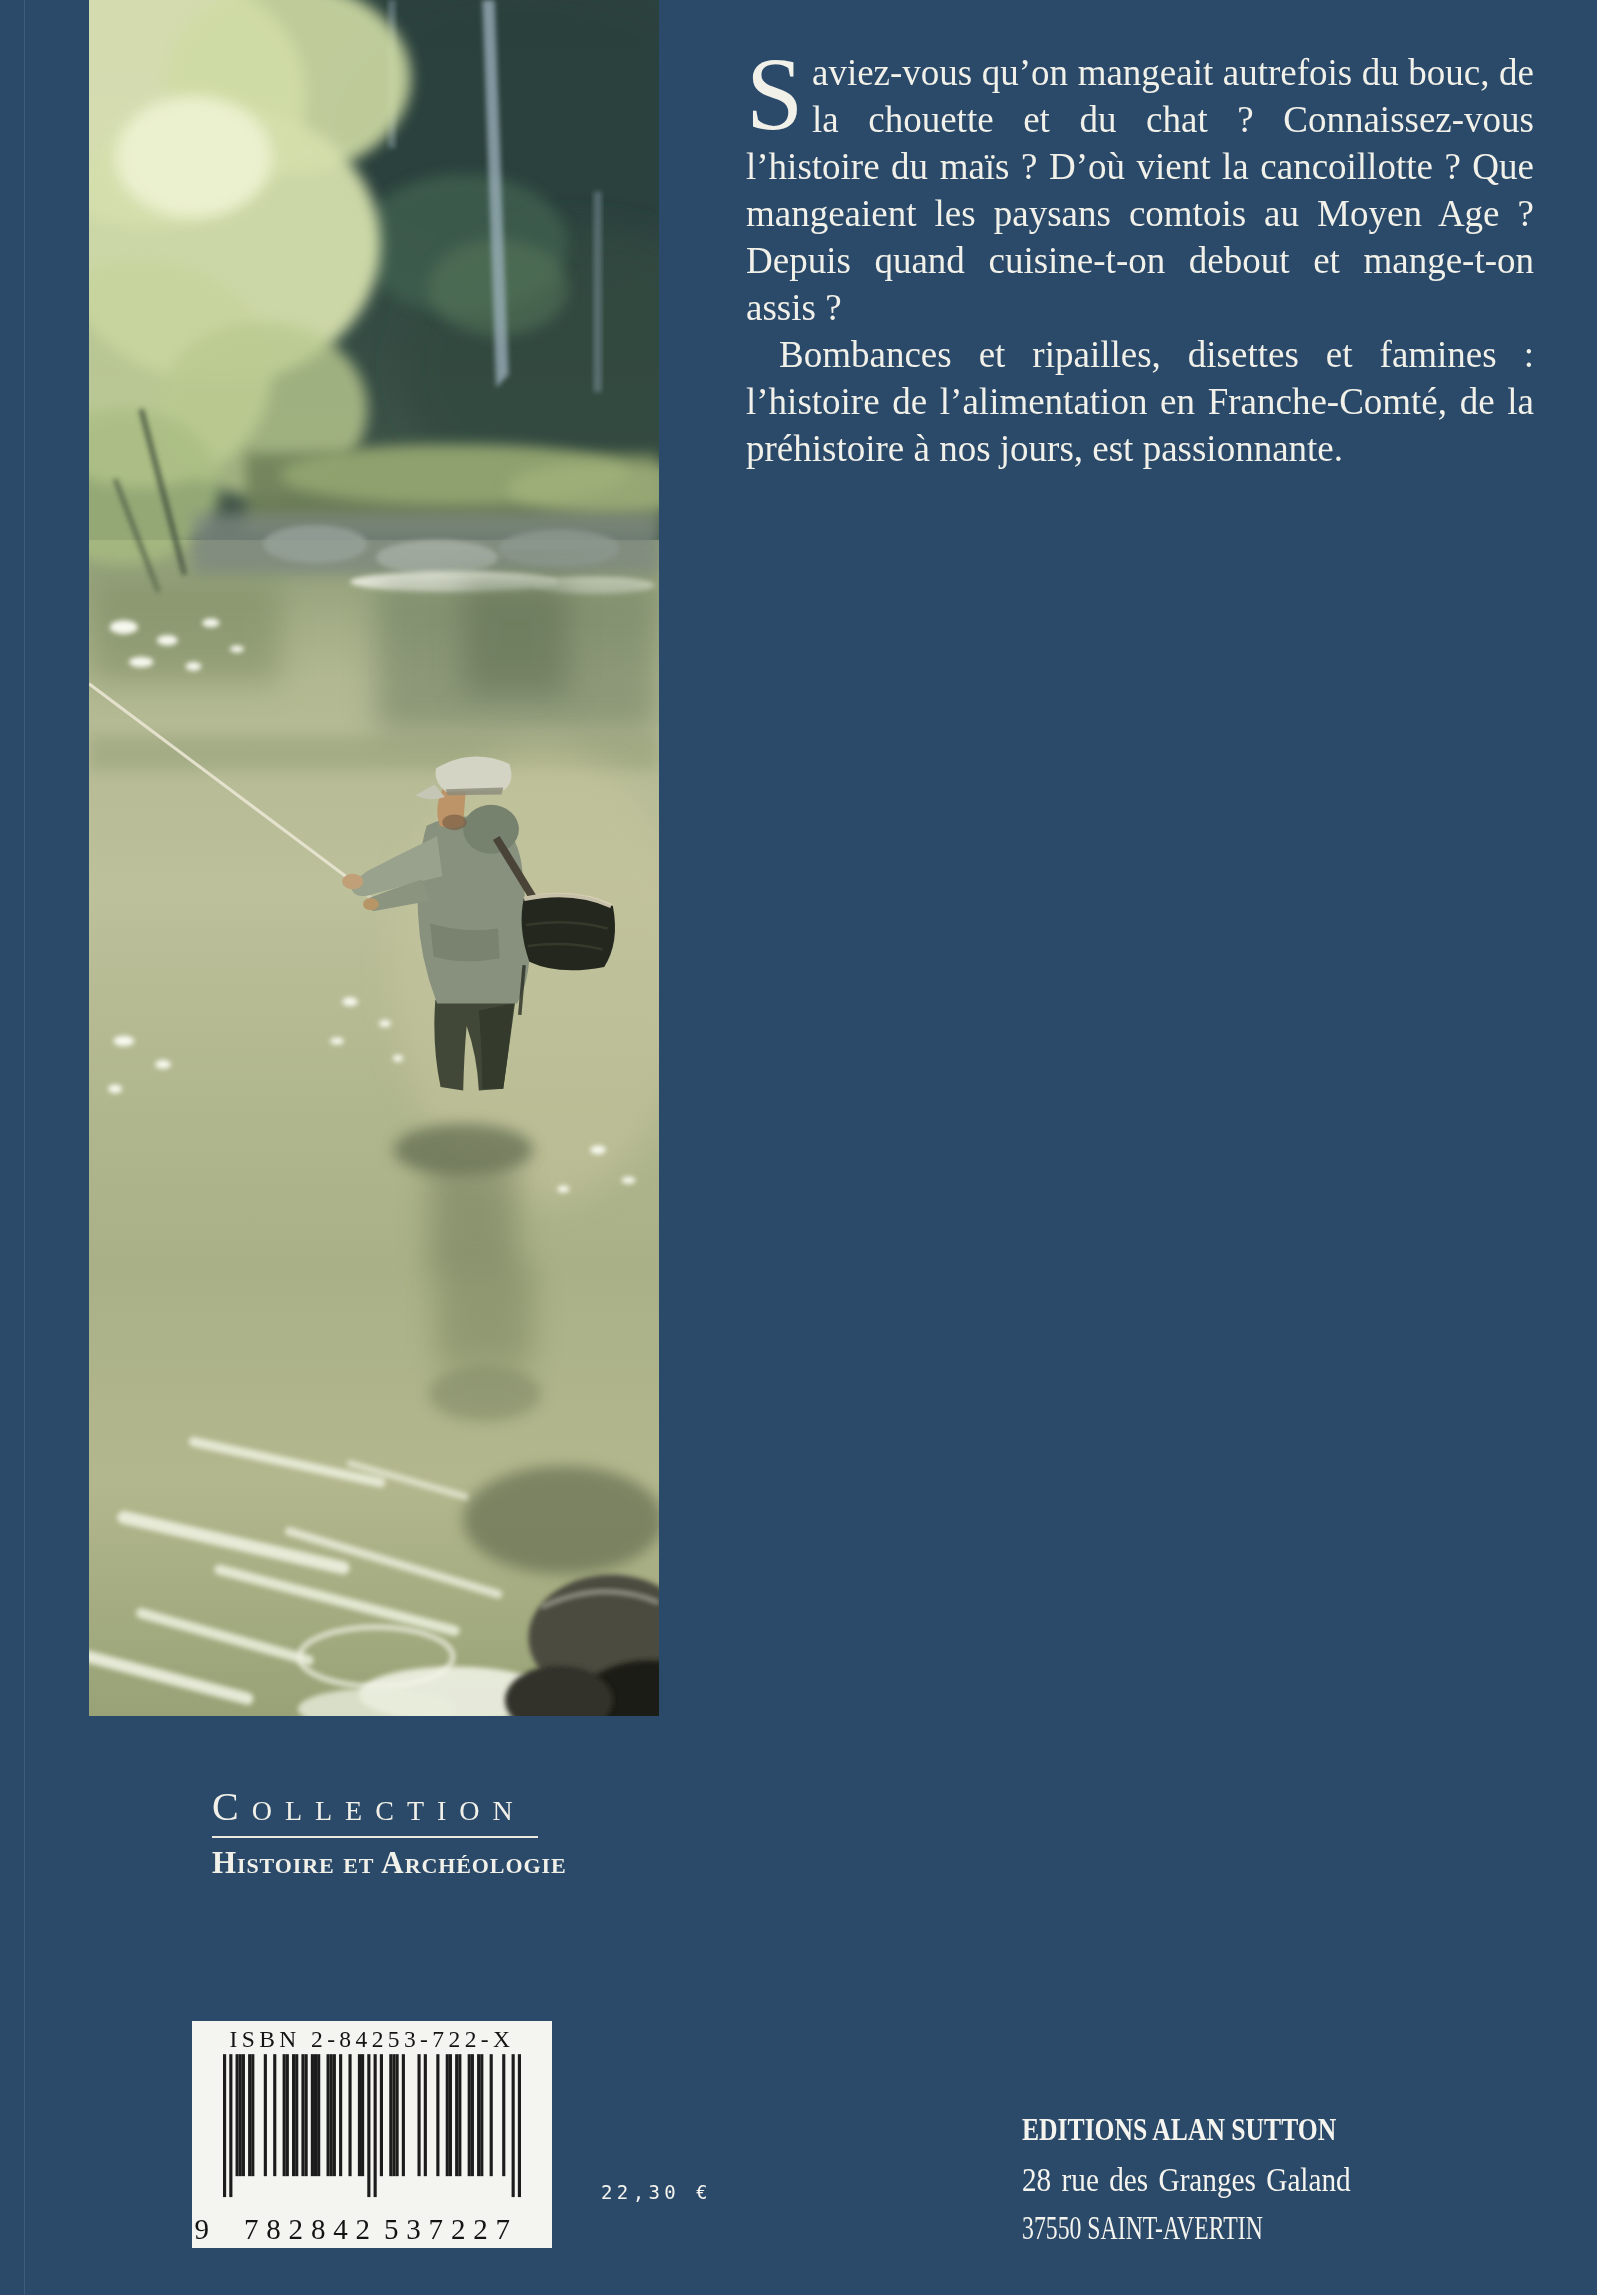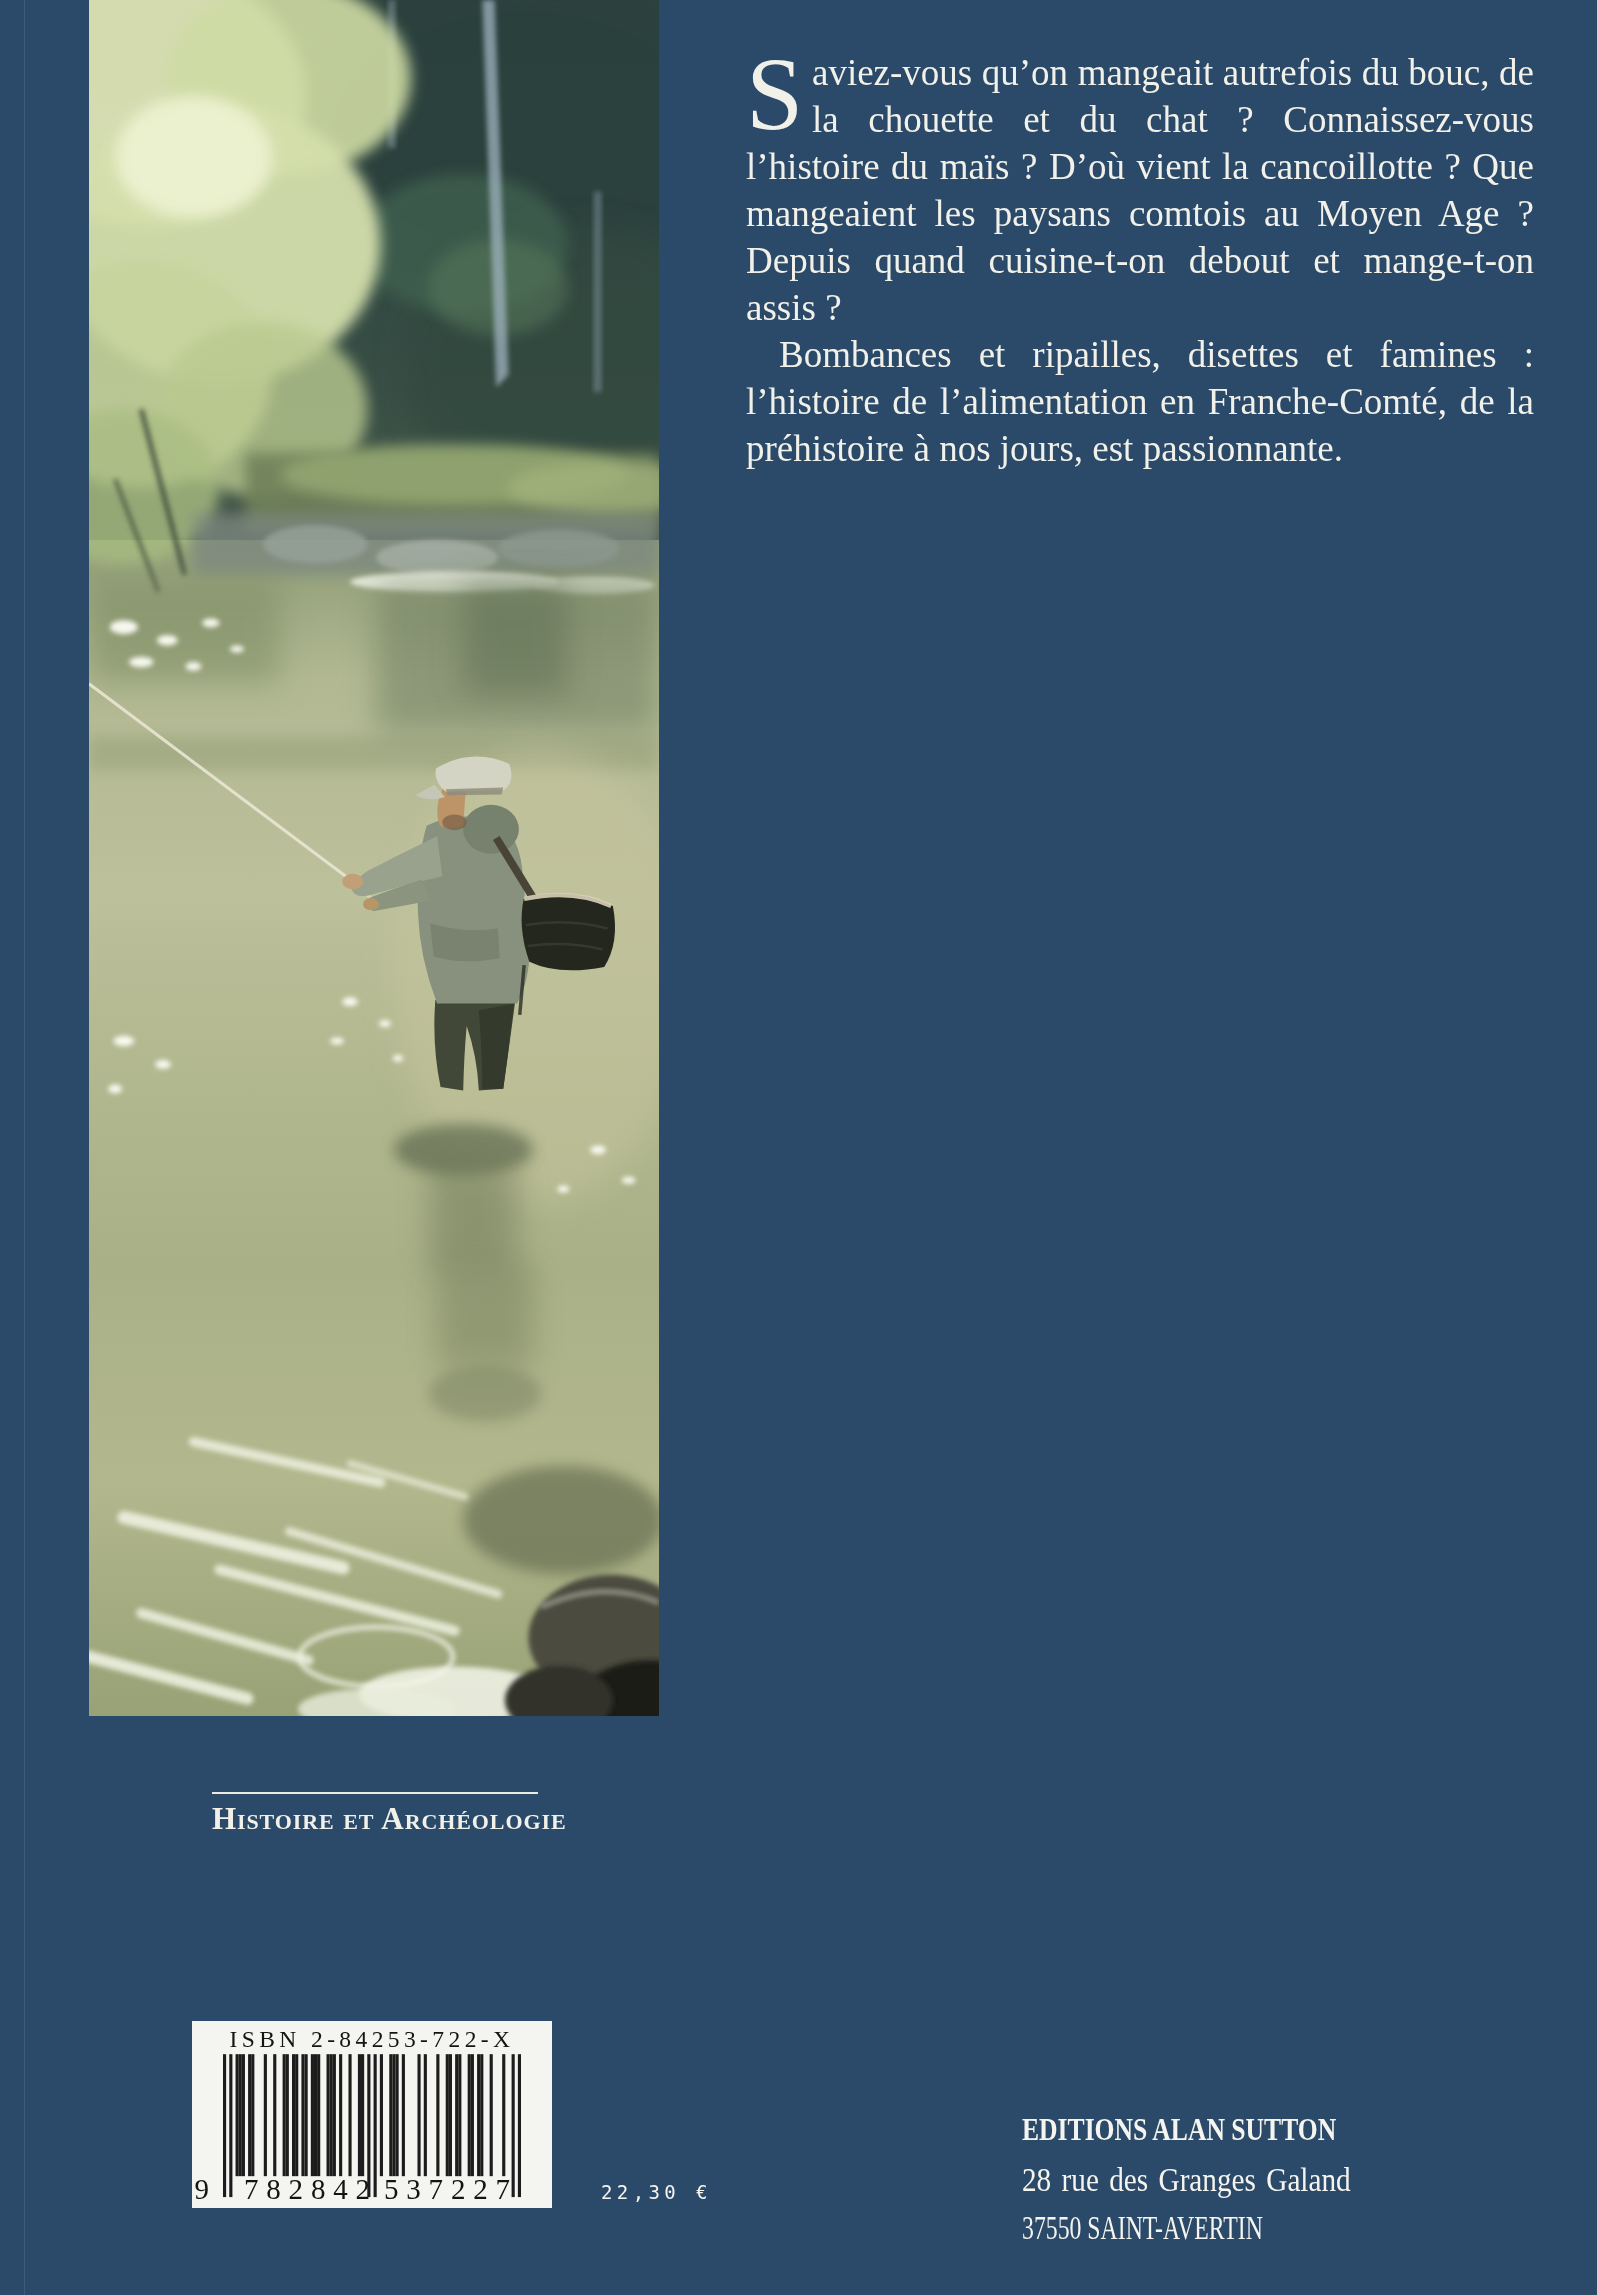--- a/index.html
+++ b/index.html
@@ -33,21 +33,21 @@
   .collection{position:absolute;left:212px;top:1785px;color:#f2f1e9;}
   .coll-label{
     font-size:40px;font-variant:small-caps;letter-spacing:13px;line-height:1.1;
   }
   .coll-rule{width:326px;height:1.7px;background:#eceade;margin:7px 0 8.7px 0;}
   .coll-series{
     font-size:31px;font-weight:700;font-variant:small-caps;letter-spacing:0.9px;line-height:1.1;
   }
   
   .barcode{
-    position:absolute;left:192px;top:2021px;width:360px;height:187px;
+    position:absolute;left:192px;top:2021px;width:360px;height:227px;
     background:#f4f4f1;color:#141414;
   }
   .isbn-line{
     text-align:center;font-size:23.5px;letter-spacing:4.4px;margin-top:5.2px;
     font-family:"Liberation Serif", serif;white-space:nowrap;
   }
   .ean-svg{position:absolute;left:31px;top:33px;}
   .ean-digits{
     position:absolute;left:0;bottom:1.7px;width:100%;height:33px;
     font-size:29px;font-family:"Liberation Serif", serif;
@@ -234,20 +234,21 @@
   <ellipse cx="540" cy="1952" rx="62" ry="40" fill="#32322a" filter="url(#b1)"></ellipse>
 </svg>
 
 <div class="text-col">
   <p><span class="dropcap">S</span><span>aviez-vous qu’on mangeait autrefois du bouc, de la chouette et du chat ? Connaissez-vous l’histoire du maïs ? D’où vient la cancoillotte ? Que mangeaient les paysans comtois au Moyen Age ? Depuis quand cuisine-t-on debout et mange-t-on assis ?</span></p>
   <p class="p-indent">Bombances et ripailles, disettes et famines : l’histoire de l’alimentation en Franche-Comté, de la préhistoire à nos jours, est passionnante.</p>
 
 </div>
 
 <div class="collection">
+  <div class="coll-label">Collection</div>
   <div class="coll-rule"></div>
   <div class="coll-series">Histoire et Archéologie</div>
 </div>
 
 <div class="barcode">
   <div class="isbn-line">ISBN 2-84253-722-X</div>
   <svg id="ean-svg" class="ean-svg" width="298" height="145" viewBox="0 0 342 166">
       <rect x="0.0" y="0" width="3.6" height="164" fill="#1c1c1c"></rect>
       <rect x="7.2" y="0" width="3.6" height="164" fill="#1c1c1c"></rect>
       <rect x="14.4" y="0" width="3.6" height="140" fill="#1c1c1c"></rect>

